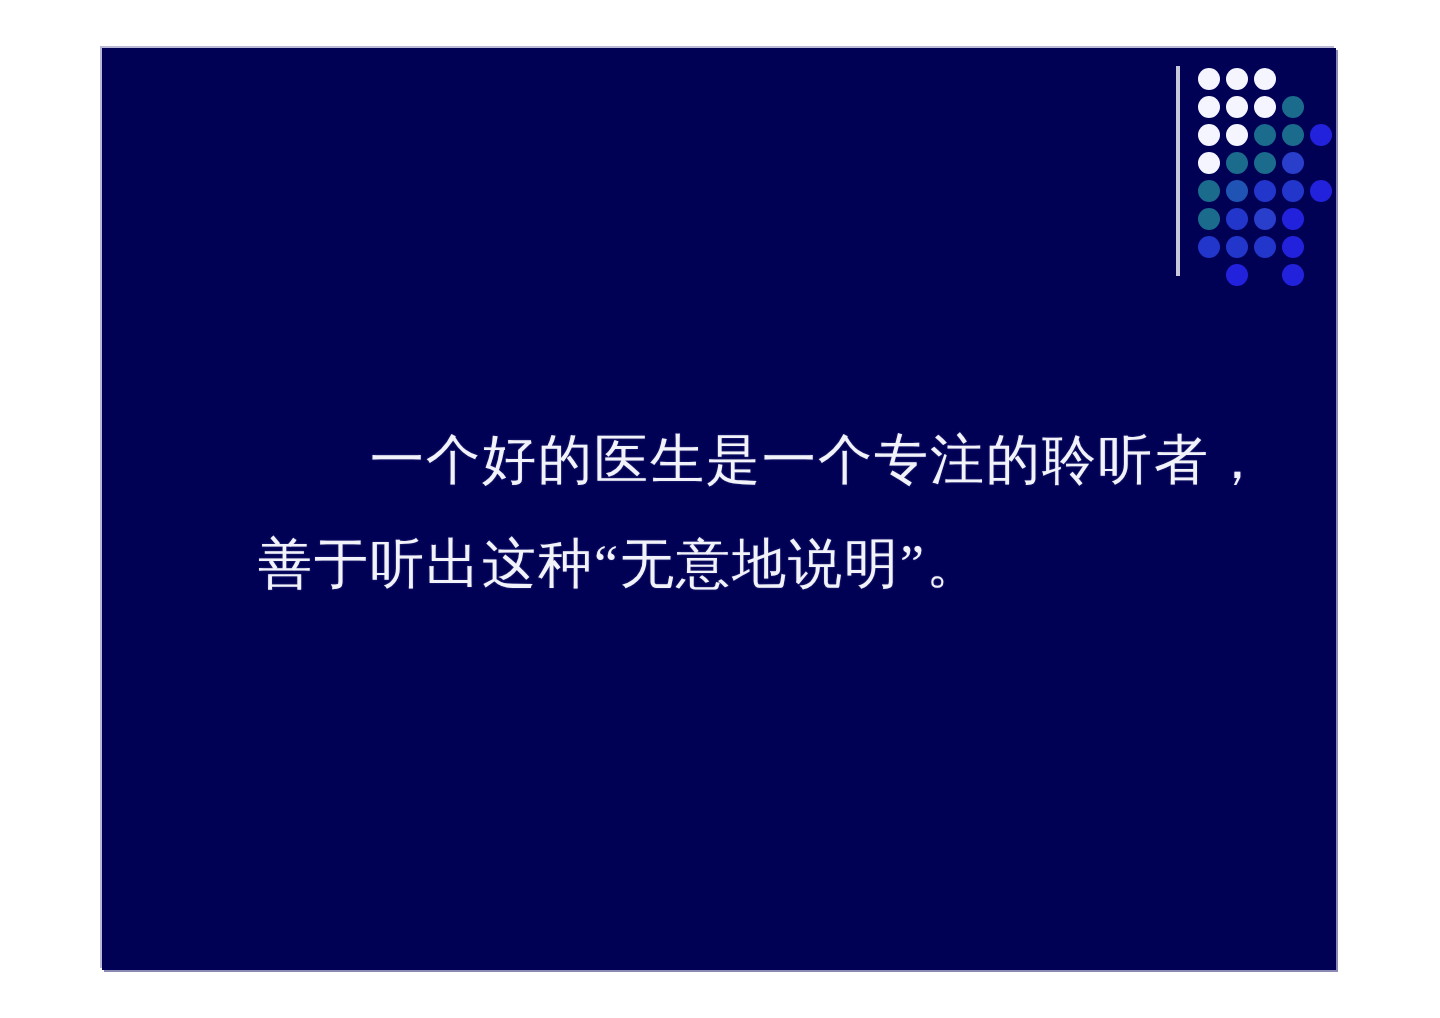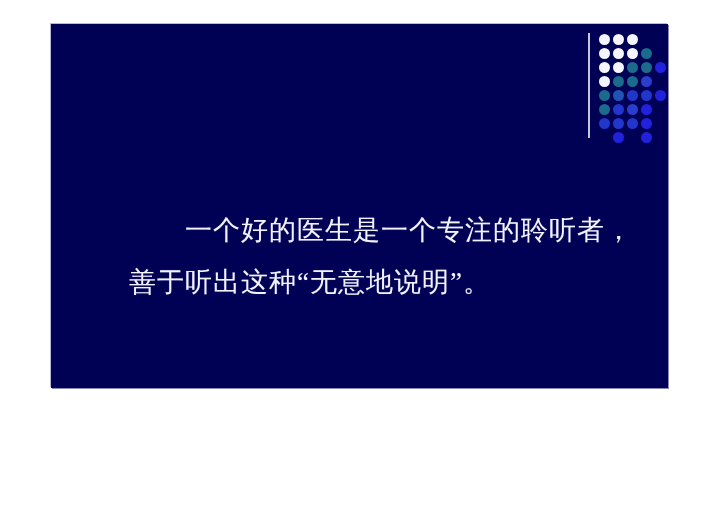--- a/index.html
+++ b/index.html
@@ -20,21 +20,21 @@
     height: 509px;
     background: #ffffff;
   }
 
   
   #slide {
     position: absolute;
     left: 51px;
     top: 24px;
     width: 617px;
-    height: 364px;
+    height: 461px;
     background: #000055;
     box-shadow: 1px 1px 0 0 #8a8ab4, -1px -1px 0 0 #b9b9d6;
     overflow: hidden;
   }
 
   
   #logo {
     position: absolute;
     left: 534px;   
     top: 6px;

